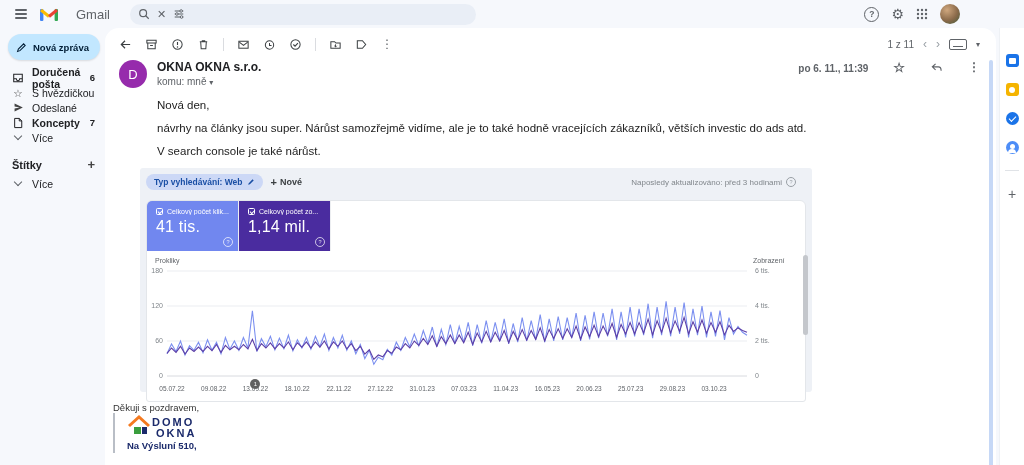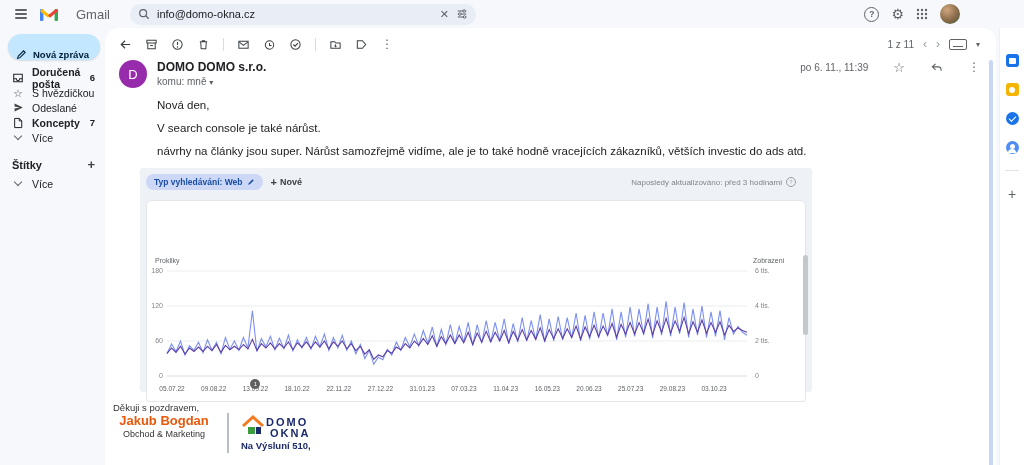--- a/index.html
+++ b/index.html
@@ -12,21 +12,21 @@
   .gmail-word{font-size:13px;color:#5f6368;}
   .searchpill{display:flex;align-items:center;margin-left:20px;width:330px;height:21px;background:#e9eef6;border-radius:11px;padding:0 8px;gap:7px;}
   .searchpill .q{font-size:11px;color:#202124;flex:1;}
   .icon-x{font-size:11px;color:#5f6368;cursor:pointer;}
   .top-right{position:absolute;right:64px;top:0;height:28px;display:flex;align-items:center;gap:12px;}
   .help-circ{width:13px;height:13px;border:1.3px solid #5f6368;border-radius:50%;font-size:8.5px;color:#5f6368;display:flex;align-items:center;justify-content:center;font-weight:bold;}
   .gear{font-size:14px;color:#5f6368;line-height:1;}
   .avatar-photo{width:20px;height:20px;border-radius:50%;background:radial-gradient(circle at 35% 30%,#cfa77e 0%,#8a6a4a 55%,#3e5a3a 100%);}
   
   .sidebar{position:absolute;left:0;top:28px;width:105px;}
-  .compose{display:flex;align-items:flex-end;gap:6px;margin:6px 0 10px 8px;width:76px;height:26px;background:#c2e7ff;border-radius:13px;padding:0 8px;box-shadow:0 1px 2px rgba(0,0,0,.12);cursor:pointer;}
+  .compose{display:flex;align-items:center;gap:6px;margin:6px 0 10px 8px;width:76px;height:26px;background:#c2e7ff;border-radius:13px;padding:0 8px;box-shadow:0 1px 2px rgba(0,0,0,.12);cursor:pointer;}
   .compose span{font-size:9.5px;font-weight:bold;color:#001d35;white-space:nowrap;}
   .navitem{display:flex;align-items:center;height:15px;padding-left:12px;gap:8px;font-size:10.5px;color:#202124;cursor:pointer;border-radius:0 8px 8px 0;}
   .navitem .cnt{margin-left:auto;margin-right:10px;font-size:9.5px;color:#202124;}
   .navitem.b{font-weight:bold;}
   .navicon{width:12px;display:flex;justify-content:center;color:#444;}
   .chev{display:inline-block;width:5px;height:5px;border-right:1.4px solid #5f6368;border-bottom:1.4px solid #5f6368;transform:rotate(45deg);margin-top:-3px;}
   .labelshead{display:flex;align-items:center;padding:12px 10px 4px 12px;font-size:11px;font-weight:bold;color:#202124;}
   .labelshead .plus{margin-left:auto;font-size:13px;color:#444;cursor:pointer;}
   
   .sidepanel{position:absolute;right:0;top:28px;width:24px;bottom:0;background:#ffffff;border-left:1px solid #eef1f5;display:flex;flex-direction:column;align-items:center;padding-top:26px;gap:16px;}
@@ -52,21 +52,21 @@
   .pgn{font-size:10px;color:#5f6368;}
   .pgchev{font-size:12px;color:#9aa0a6;cursor:pointer;}
   .kbd{width:16px;height:9px;border:1.2px solid #5f6368;border-radius:2px;position:relative;cursor:pointer;}
   .kbd::after{content:"";position:absolute;left:3px;bottom:1.5px;right:3px;height:1.2px;background:#5f6368;}
   .caret{font-size:8px;color:#5f6368;}
   
   .ehead{display:flex;margin:4px 16px 0 14px;align-items:flex-start;}
   .eavatar{width:28px;height:28px;border-radius:50%;background:#962bac;color:#fff;display:flex;align-items:center;justify-content:center;font-size:13px;margin-right:10px;}
   .esender{font-size:12px;font-weight:bold;color:#202124;}
   .erecip{font-size:10px;color:#5f6368;margin-top:2px;cursor:pointer;}
-  .ehead-right{margin-left:auto;display:flex;align-items:center;gap:25px;color:#5f6368;}
+  .ehead-right{margin-left:auto;display:flex;align-items:flex-end;gap:25px;color:#5f6368;font-weight:bold;}
   .edate{font-size:10px;color:#5f6368;}
   .star{font-size:13px;color:#5f6368;cursor:pointer;line-height:1;}
   .more3{font-size:12px;color:#5f6368;cursor:pointer;}
   
   .ebody{margin:11px 0 0 52px;font-size:11.5px;color:#222;}
   .ebody p{margin:0 0 11px 0;}
   
   .gsc{position:relative;margin:2px 0 0 35px;width:672px;height:224px;background:#eef1f6;border-radius:3px;}
   .chiprow{display:flex;align-items:center;gap:8px;padding:6px 0 0 6px;}
   .chip{display:flex;align-items:center;gap:4px;background:#ccd8f6;border-radius:9px;height:16px;padding:0 8px;cursor:pointer;}
@@ -133,21 +133,20 @@
         <path d="M1 2 L9 8.5" stroke="#fbbc04" stroke-width="3" fill="none"></path>
         <path d="M17 2 L9 8.5" stroke="#ea4335" stroke-width="3" fill="none"></path>
       </svg>
       <span class="gmail-word">Gmail</span>
     </div>
     <div class="searchpill">
       <svg class="ic" width="12" height="12" viewBox="0 0 14 14">
         <circle cx="6" cy="6" r="4" fill="none" stroke="#5f6368" stroke-width="1.4"></circle>
         <line x1="9" y1="9" x2="12.5" y2="12.5" stroke="#5f6368" stroke-width="1.4"></line>
       </svg>
-      <span class="q">info@domo-okna.cz</span>
       <span class="icon-x">✕</span>
       <svg class="ic" width="12" height="12" viewBox="0 0 14 14">
         <line x1="2" y1="3.5" x2="12" y2="3.5" stroke="#5f6368" stroke-width="1.2"></line>
         <line x1="2" y1="7" x2="12" y2="7" stroke="#5f6368" stroke-width="1.2"></line>
         <line x1="2" y1="10.5" x2="12" y2="10.5" stroke="#5f6368" stroke-width="1.2"></line>
         <circle cx="9.5" cy="3.5" r="1.5" fill="#e9eef6" stroke="#5f6368" stroke-width="1.1"></circle>
         <circle cx="4.5" cy="7" r="1.5" fill="#e9eef6" stroke="#5f6368" stroke-width="1.1"></circle>
         <circle cx="10" cy="10.5" r="1.5" fill="#e9eef6" stroke="#5f6368" stroke-width="1.1"></circle>
       </svg>
     </div>
@@ -298,42 +297,42 @@
         <span class="pgchev">‹</span>
         <span class="pgchev">›</span>
         <span class="kbd"></span>
         <span class="caret">▾</span>
       </span>
     </div>
 
     <div class="ehead">
       <div class="eavatar">D</div>
       <div>
-        <div class="esender">DOMO DOMO s.r.o.</div>
+        <div class="esender">OKNA OKNA s.r.o.</div>
         <div class="erecip">
           <span>komu: mně</span>
           <span class="caret">▾</span>
         </div>
       </div>
       <div class="ehead-right">
         <span class="edate">po 6. 11., 11:39</span>
         <span class="star">☆</span>
         <span>
           <svg class="ic" width="13" height="13" viewBox="0 0 14 14">
               <path d="M6 3 L2.5 6.3 L6 9.6 M2.5 6.3 H9 c2 0 3 1.5 3 4.2" fill="none" stroke="#5f6368" stroke-width="1.2"></path>
             </svg>
         </span>
         <span class="more3">⋮</span>
       </div>
     </div>
 
     <div class="ebody">
       <p>Nová den,</p>
+      <p>návrhy na články jsou super. Nárůst samozřejmě vidíme, ale je to také hodně vracejících zákazníků, větších investic do ads atd.</p>
       <p>V search console je také nárůst.</p>
-      <p>návrhy na články jsou super. Nárůst samozřejmě vidíme, ale je to také hodně vracejících zákazníků, větších investic do ads atd.</p>
     </div>
 
     <div class="gsc">
       <div class="chiprow">
         <span class="chip">
           <span>Typ vyhledávání: Web</span>
           <svg class="ic" width="8" height="8" viewBox="0 0 14 14">
               <path d="M2 12 L3 9 L9.7 2.3 L11.7 4.3 L5 11 Z" fill="#1a4fa5"></path>
             </svg>
         </span>
@@ -342,20 +341,36 @@
           <span>Nové</span>
         </span>
       </div>
       <span class="updated">
         <span>Naposledy aktualizováno: před 3 hodinami</span>
         <span class="mini-i">?</span>
       </span>
 
       <div class="gsccard">
         <div class="tiles">
+          <div class="tile w1 colored" style="background: rgb(113, 135, 239);">
+            <span class="lab">
+                <span class="cb on"></span>
+                <span>Celkový počet klik...</span>
+              </span>
+            <div class="val">41 tis.</div>
+            <span class="tinfo">?</span>
+          </div>
+          <div class="tile w2 colored" style="background: rgb(74, 44, 159);">
+            <span class="lab">
+                <span class="cb on"></span>
+                <span>Celkový počet zo...</span>
+              </span>
+            <div class="val">1,14 mil.</div>
+            <span class="tinfo">?</span>
+          </div>
         </div>
         <div class="chart-zone" id="chart-zone">
           <span class="ax-title l">Prokliky</span>
           <span class="ax-title r">Zobrazení</span>
         <svg width="580" height="105" style="position: absolute; left: 20px; top: 20px; overflow: visible;">
               <line x1="0" x2="580" y1="0" y2="0" stroke="#ebedf1" stroke-width="1"></line>
               <line x1="0" x2="580" y1="35" y2="35" stroke="#ebedf1" stroke-width="1"></line>
               <line x1="0" x2="580" y1="70" y2="70" stroke="#ebedf1" stroke-width="1"></line>
               <line x1="0" x2="580" y1="105" y2="105" stroke="#d8dadf" stroke-width="1"></line>
               <polyline points="0.0,82.8 4.5,72.9 9.0,80.5 13.5,70.0 18.0,84.0 22.5,74.7 27.0,79.3 31.5,71.2 36.0,81.7 40.5,68.8 45.0,79.3 49.5,71.2 54.0,82.8 58.4,66.5 62.9,78.2 67.4,70.0 71.9,79.3 76.4,66.5 80.9,77.0 85.4,39.7 89.9,80.5 94.4,67.7 98.9,75.8 103.4,65.3 107.9,78.8 112.4,67.1 116.9,77.6 121.4,64.2 125.9,79.9 130.4,68.8 134.9,77.0 139.4,66.5 143.9,78.2 148.4,65.3 152.9,75.8 157.4,63.0 161.9,79.3 166.4,66.5 170.9,77.0 175.3,64.2 179.8,79.3 184.3,70.0 188.8,82.8 193.3,73.5 197.8,87.5 202.3,79.3 206.8,93.3 211.3,86.3 215.8,88.7 220.3,78.2 224.8,84.0 229.3,71.2 233.8,79.3 238.3,66.5 242.8,75.8 247.3,63.0 251.8,74.7 256.3,59.5 260.8,72.3 265.3,56.0 269.8,75.8 274.3,58.3 278.8,73.5 283.3,53.7 287.8,72.9 292.2,55.4 296.7,71.2 301.2,51.3 305.7,74.7 310.2,53.7 314.7,72.3 319.2,49.6 323.7,71.2 328.2,51.3 332.7,70.0 337.2,47.8 341.7,72.9 346.2,52.5 350.7,71.2 355.2,46.7 359.7,70.0 364.2,49.6 368.7,68.8 373.2,43.7 377.7,71.2 382.2,47.8 386.7,70.0 391.2,45.5 395.7,68.8 400.2,46.7 404.7,67.1 409.1,42.0 413.6,70.0 418.1,44.3 422.6,68.3 427.1,40.8 431.6,67.1 436.1,42.0 440.6,65.3 445.1,37.9 449.6,68.8 454.1,40.8 458.6,66.5 463.1,36.2 467.6,65.3 472.1,37.9 476.6,64.2 481.1,32.7 485.6,67.1 490.1,36.2 494.6,64.2 499.1,30.3 503.6,65.3 508.1,36.2 512.6,63.0 517.1,31.5 521.6,66.5 526.0,37.9 530.5,64.2 535.0,35.0 539.5,66.5 544.0,40.8 548.5,65.3 553.0,39.7 557.5,68.8 562.0,46.7 566.5,63.0 571.0,55.4 575.5,61.3 580.0,64.2" fill="none" stroke="#7c90f0" stroke-width="1.1"></polyline>
@@ -385,25 +400,20 @@
             <span class="xlab" style="left: 547.1px;">03.10.23</span>
             <span class="anno" style="left: 103.4px;">1</span>
           </div>
       </div>
       <div class="gsc-scroll"></div>
     </div>
 
     <div class="sig">
       <div class="sig-close">Děkuji s pozdravem,</div>
       <div class="sigrow">
-        <div class="sigcol1">
-          <div class="signame">Jakub Bogdan</div>
-          <div class="sigrole">Obchod &amp; Marketing</div>
-
-        </div>
         <div class="sigdiv"></div>
         <div class="sigcol2">
           <svg class="ic" width="78" height="26" viewBox="0 0 78 26">
             <path d="M2 12 L12 3 L22 12" fill="none" stroke="#f47a20" stroke-width="3"></path>
             <rect x="7" y="13" width="7" height="7" fill="#3a9e3d"></rect>
             <rect x="15" y="13" width="5" height="7" fill="#1b2a6b"></rect>
             <text x="25" y="12" font-size="11" font-weight="bold" fill="#1b2a6b" letter-spacing="2">DOMO</text>
             <text x="29" y="23" font-size="11" font-weight="bold" fill="#1b2a6b" letter-spacing="2">OKNA</text>
           </svg>
           <div class="addr">Na Výsluní 510,</div>

